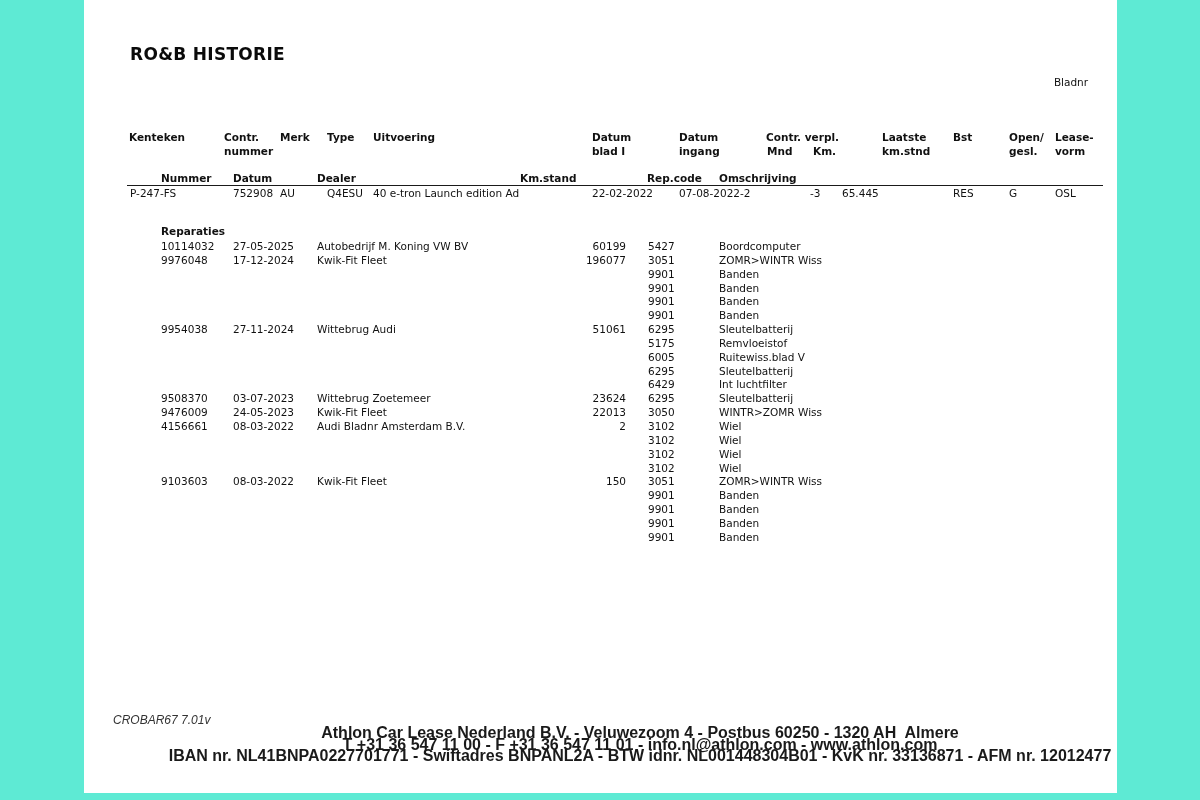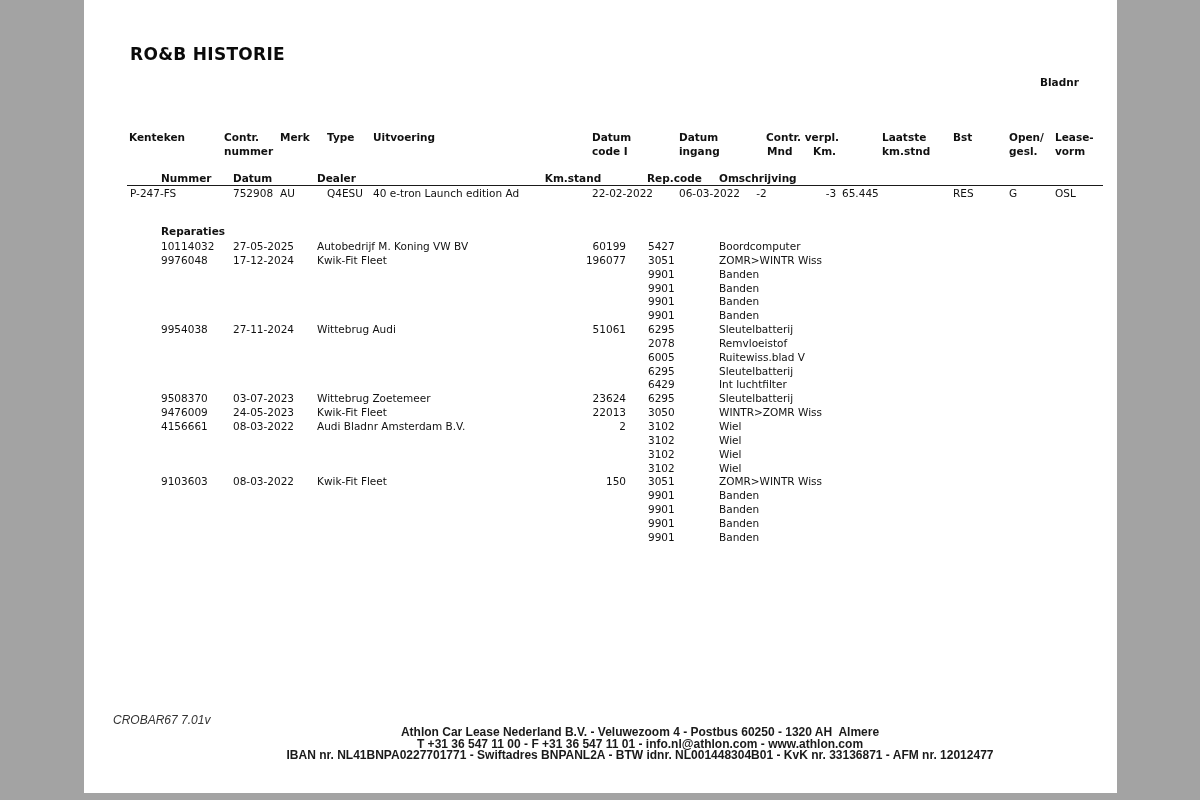--- a/index.html
+++ b/index.html
@@ -1,61 +1,61 @@
 <!DOCTYPE html>
 <html><head>
 <meta charset="utf-8">
 <style>
   html, body { margin: 0; padding: 0; background: #000; }
   .screen {
     position: relative;
     width: 1200px;
     height: 800px;
-    background: #a3a3a3;
+    background: #5eead4;
     overflow: hidden;
     font-family: "DejaVu Sans", sans-serif;
     font-size: 10.5px;
     color: #111;
   }
   .page {
     position: absolute;
     left: 84px; top: 0;
     width: 1033px; height: 793px;
     background: #fff;
   }
   .abs { position: absolute; }
   .b { font-weight: bold; }
   .two-line { line-height: 13.5px; white-space: nowrap; }
   .two-line span { display: block; }
   .title {
     left: 130px; top: 44px;
     font-size: 17px; font-weight: bold; color: #0a0a0a;
     letter-spacing: 0.3px; white-space: nowrap;
   }
-  .bladnr { left: 1040px; top: 76px; width: 62px; text-align: left; font-weight: bold; }
+  .bladnr { left: 1040px; top: 76px; width: 62px; text-align: center; font-weight: normal; }
   .h1row { top: 131px; }
   .h2row  { top: 172px; font-weight: bold; white-space: nowrap; }
   .rule { left: 127px; top: 185px; width: 976px; height: 1px; background: #1a1a1a; }
   .vehicle-row { left: 0; top: 187px; width: 1200px; height: 14px; }
   .vehicle-row span, .repair-row span { position: absolute; white-space: nowrap; }
-  .ra { text-align: center; }
+  .ra { text-align: left; }
   .section-label { left: 161px; top: 225px; font-weight: bold; }
   .rows-wrap { position: absolute; left: 0; top: 240px; width: 1200px; }
   .repair-row { position: relative; height: 13.85px; line-height: 13.85px; width: 1100px; }
   .col-nummer { left: 161px; }
   .col-datum  { left: 233px; }
   .col-dealer { left: 317px; }
   .col-km     { left: 520px; width: 106px; text-align: right; }
   .col-code   { left: 648px; text-align: right; }
   .col-oms    { left: 719px; }
   .footer {
     left: 140px; top: 727px; width: 1000px;
     text-align: center;
     font-family: "Liberation Sans", sans-serif;
-    font-size: 12px; font-weight: bold; color: #1a1a1a;
+    font-size: 16px; font-weight: bold; color: #1a1a1a;
     line-height: 11.6px;
   }
   .footer div { white-space: pre; }
   .program-id {
     left: 113px; top: 713px;
     font-family: "Liberation Sans", sans-serif;
     font-size: 12px; color: #333; font-style: italic;
   }
 </style>
 </head>
@@ -78,21 +78,21 @@
     <span>Merk</span>
   </div>
   <div class="abs b two-line h1row" style="left:327px">
     <span>Type</span>
   </div>
   <div class="abs b two-line h1row" style="left:373px">
     <span>Uitvoering</span>
   </div>
   <div class="abs b two-line h1row" style="left:592px">
     <span>Datum</span>
-    <span>code I</span>
+    <span>blad I</span>
   </div>
   <div class="abs b two-line h1row" style="left:679px">
     <span>Datum</span>
     <span>ingang</span>
   </div>
   <div class="abs b two-line h1row" style="left:766px">
     <span>Contr. verpl.</span>
   </div>
   <div class="abs b" style="left:767px; top:144.5px">Mnd</div>
   <div class="abs b" style="left:813px; top:144.5px">Km.</div>
@@ -121,21 +121,21 @@
 
   <div class="abs rule"></div>
 
   <div class="abs vehicle-row">
     <span style="left:130px">P-247-FS</span>
     <span style="left:233px">752908</span>
     <span style="left:280px">AU</span>
     <span style="left:327px">Q4ESU</span>
     <span style="left:373px">40 e-tron Launch edition Ad</span>
     <span style="left:592px">22-02-2022</span>
-    <span style="left:679px">06-03-2022</span>
+    <span style="left:679px">07-08-2022</span>
     <span class="ra" style="left:740px; width:43px">-2</span>
     <span class="ra" style="left:810px; width:42px">-3</span>
     <span style="left:842px">65.445</span>
     <span style="left:953px">RES</span>
     <span style="left:1009px">G</span>
     <span style="left:1055px">OSL</span>
   </div>
 
   <div class="abs section-label">Reparaties</div>
   <div class="rows-wrap">
@@ -193,21 +193,21 @@
     <span class="col-dealer">Wittebrug Audi</span>
     <span class="col-km ra">51061</span>
     <span class="col-code">6295</span>
     <span class="col-oms">Sleutelbatterij</span>
   </div>
       <div class="repair-row">
     <span class="col-nummer"></span>
     <span class="col-datum"></span>
     <span class="col-dealer"></span>
     <span class="col-km ra"></span>
-    <span class="col-code">2078</span>
+    <span class="col-code">5175</span>
     <span class="col-oms">Remvloeistof</span>
   </div>
       <div class="repair-row">
     <span class="col-nummer"></span>
     <span class="col-datum"></span>
     <span class="col-dealer"></span>
     <span class="col-km ra"></span>
     <span class="col-code">6005</span>
     <span class="col-oms">Ruitewiss.blad V</span>
   </div>

